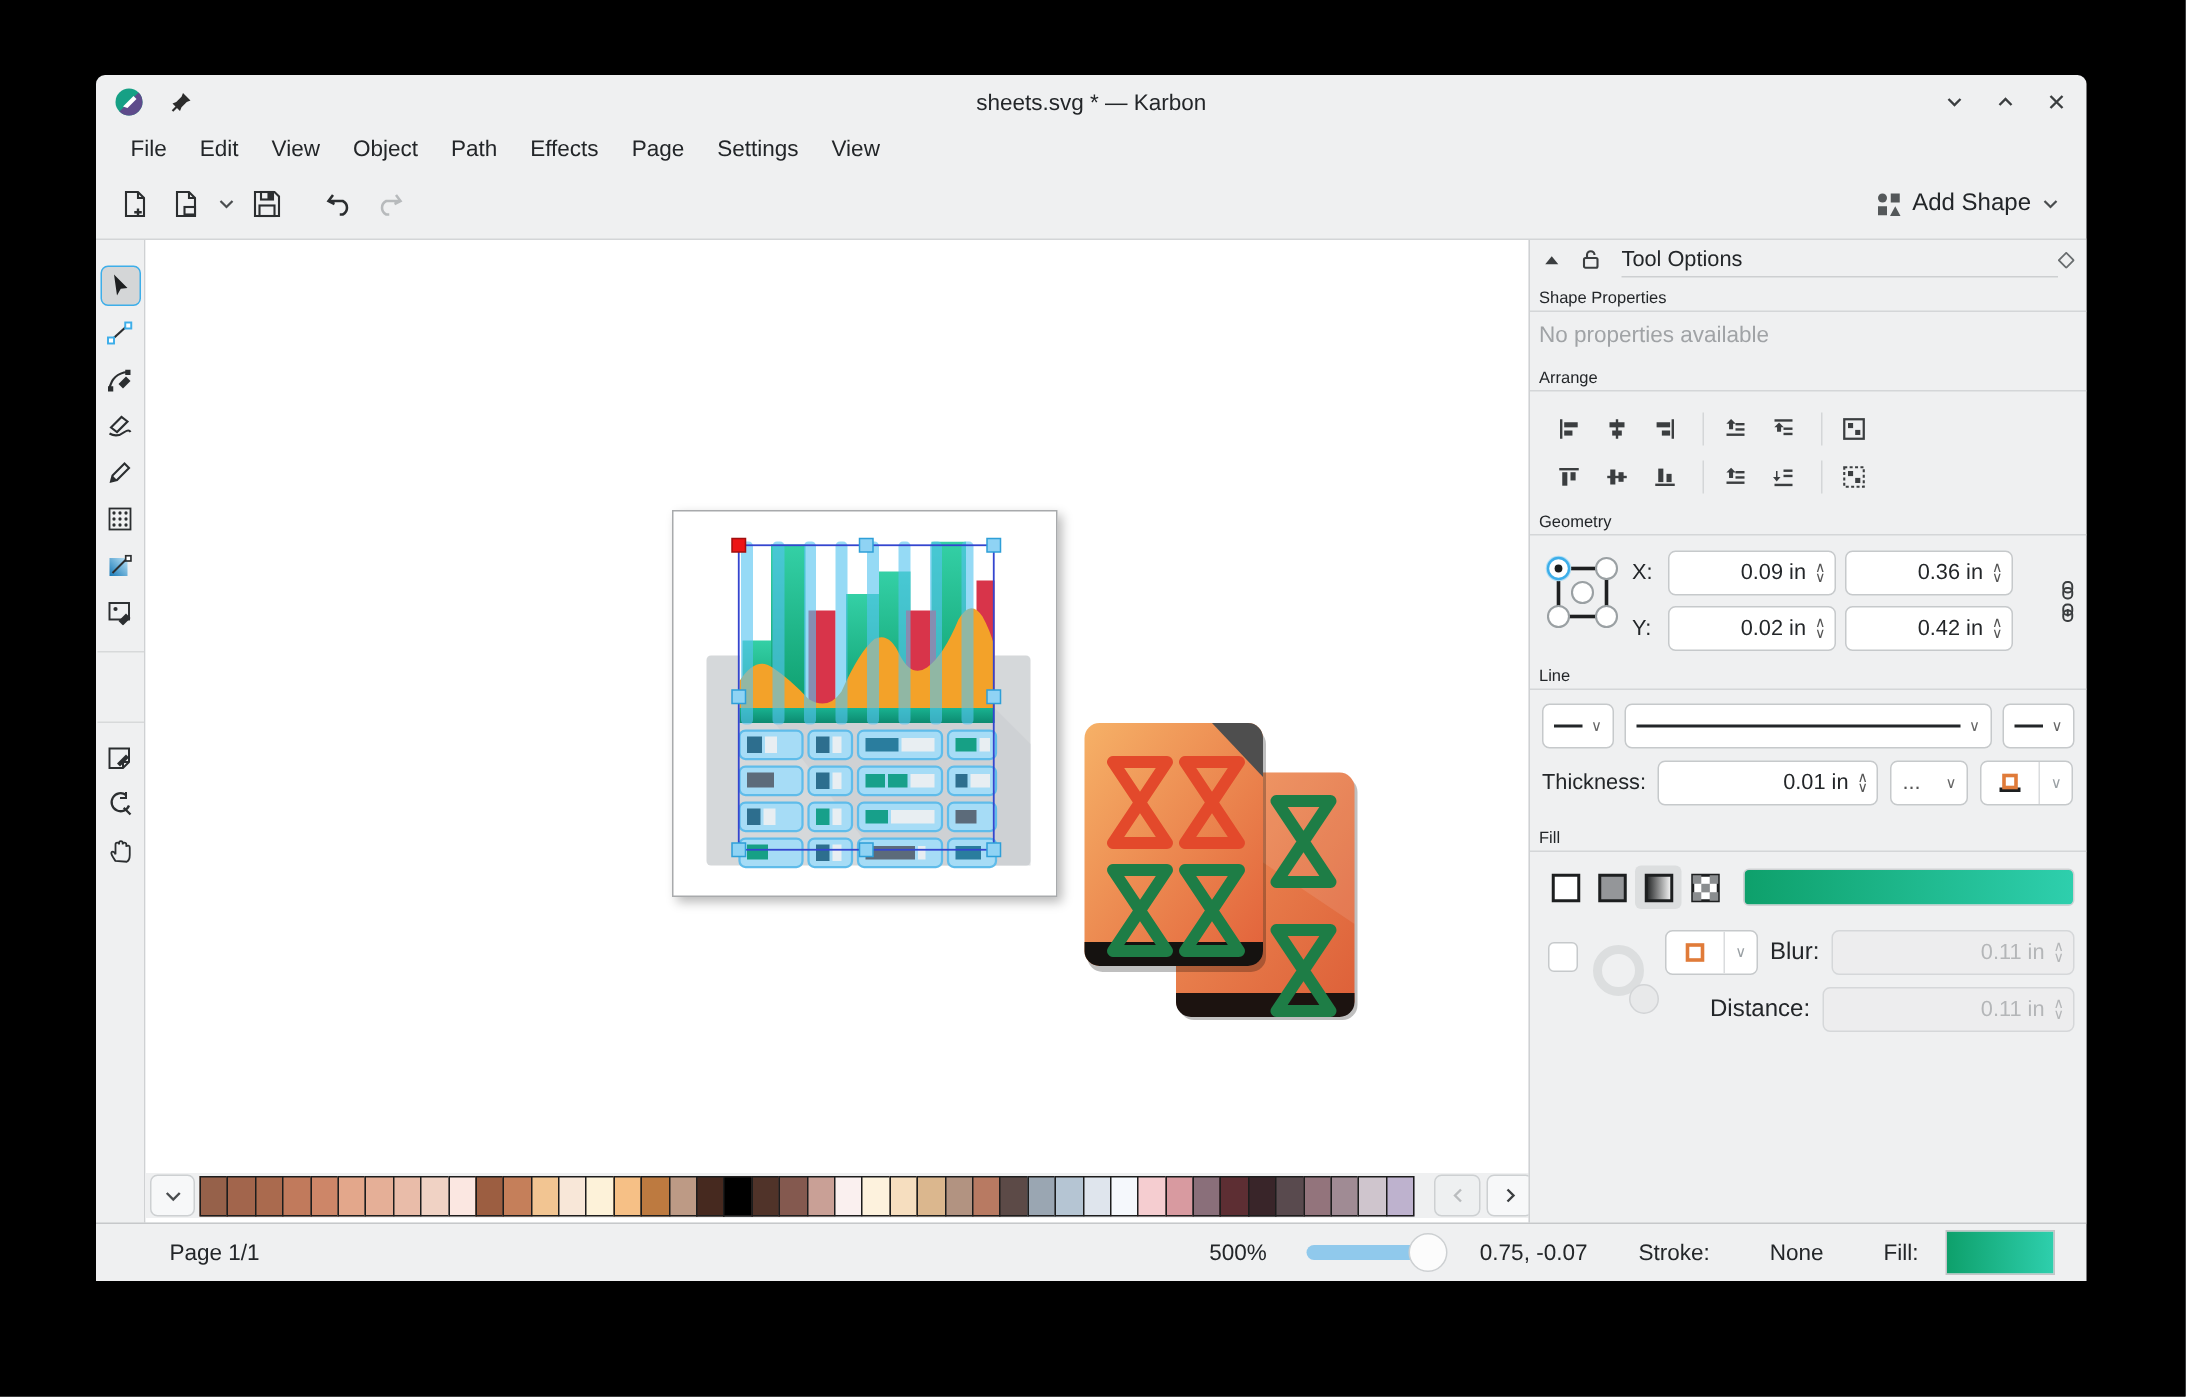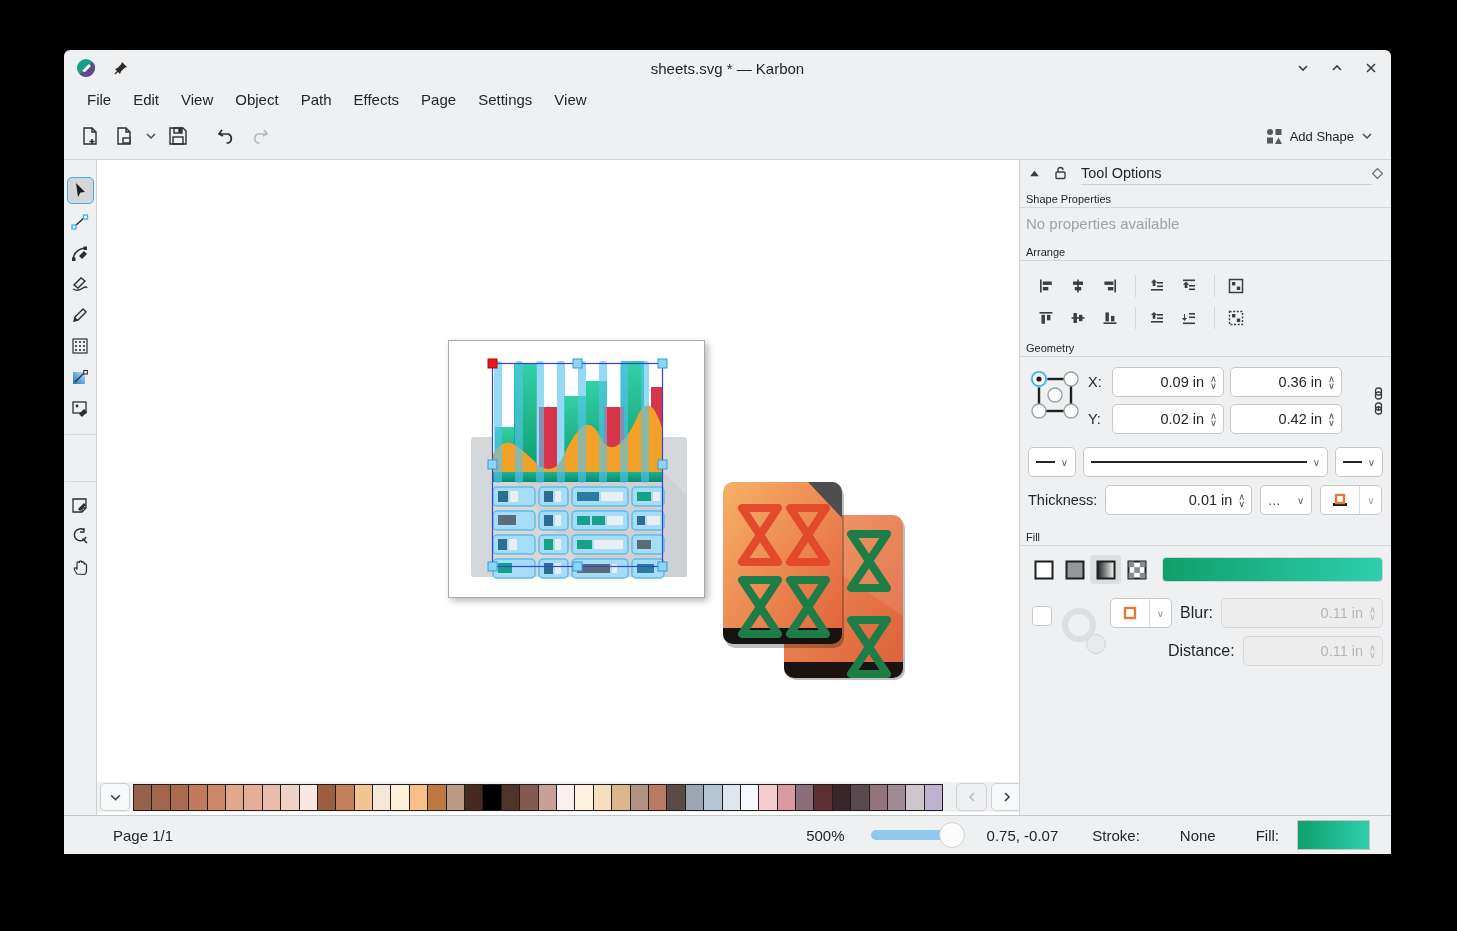--- a/index.html
+++ b/index.html
@@ -16,21 +16,21 @@
 
   
   #menubar { position:absolute; left:0; top:36px; right:0; height:27px; display:flex; align-items:center; padding-left:12px; }
   .menu-item { padding:3px 11px; font-size:15px; border-radius:3px; }
 
   
   #toolbar { position:absolute; left:0; top:63px; right:0; height:47px; display:flex; align-items:center; padding:0 10px; border-bottom:1px solid #d3d5d7; }
   .tbtn { width:32px; height:32px; display:flex; align-items:center; justify-content:center; border-radius:4px; margin-right:2px; }
   .tbtn.chev { width:18px; }
   #toolbar-spacer { flex:1; }
-  #add-shape { display:flex; align-items:center; gap:7px; padding:4px 8px; font-size:13px; border-radius:4px;text-align:right; }
+  #add-shape { display:flex; align-items:center; gap:7px; padding:4px 8px; font-size:16px; border-radius:4px;text-align:right; }
 
   
   #main { position:absolute; left:0; top:110px; right:0; bottom:39px; }
   #toolbox { position:absolute; left:0; top:0; bottom:0; width:33px; border-right:1px solid #cfd1d3; padding-top:17px; display:flex; flex-direction:column; align-items:center; }
   .tool { width:27px; height:27px; margin-bottom:4px; display:flex; align-items:center; justify-content:center; border-radius:5px; border:1.5px solid transparent; }
   .tool.selected { border-color:#3daee9; background:#d4d6d7; }
   .tool-sep { width:31px; height:1px; background:#d7d9da; margin:9px 0; }
 
   
   #canvas { position:absolute; left:33px; top:0; right:338px; bottom:0; background:#fff; }
@@ -698,20 +698,21 @@
               <rect x="2.5" y="5" width="6" height="7" rx="2.6"></rect>
             </svg>
           <svg width="11" height="13" viewBox="0 0 11 13" fill="none" stroke="#3b3e40" stroke-width="1.3">
               <rect x="2.5" y="1" width="6" height="7" rx="2.6"></rect>
               <rect x="2.5" y="5" width="6" height="7" rx="2.6"></rect>
               <line x1="5.5" y1="4" x2="5.5" y2="9"></line>
             </svg>
         </div>
       </div>
 
+      <div class="sec-title">Line</div>
       <div class="line-row1">
         <div class="combo" style="width:48px">
             <span class="cline"></span>
             <span class="chev-g">∨</span>
           </div>
         <div class="combo" style="flex:1">
             <span class="cline"></span>
             <span class="chev-g">∨</span>
           </div>
         <div class="combo" style="width:48px">
@@ -800,21 +801,21 @@
             <label>Blur:</label>
             <div class="spin disabled" style="flex:1">
                 <span class="val">0.11 in</span>
                 <span class="arrows">
                   <span>∧</span>
                   <span>∨</span>
                 </span>
               </div>
           </div>
           <div class="sf-row">
-            <label style="margin-left:58px">Distance:</label>
+            <label style="margin-left:30px">Distance:</label>
             <div class="spin disabled" style="flex:1">
                 <span class="val">0.11 in</span>
                 <span class="arrows">
                   <span>∧</span>
                   <span>∨</span>
                 </span>
               </div>
           </div>
         </div>
       </div>

